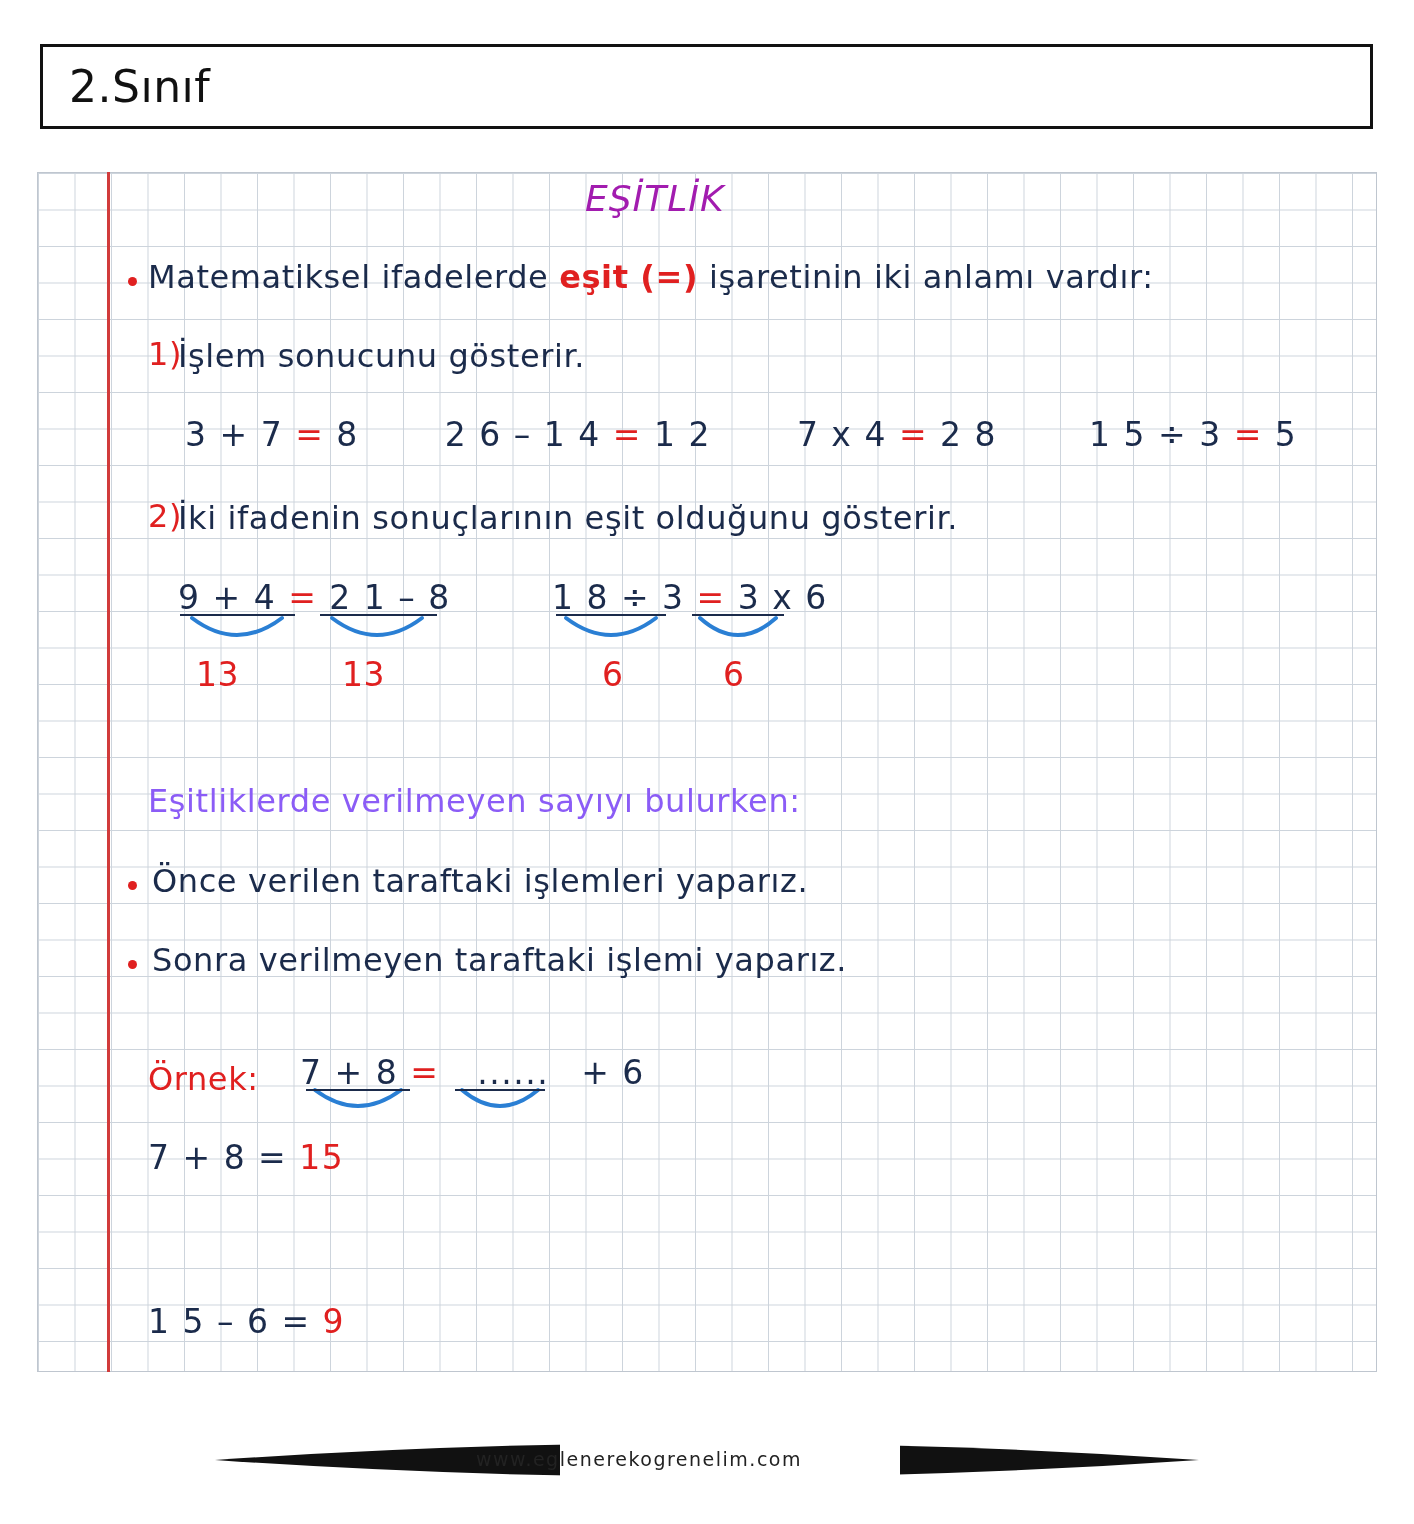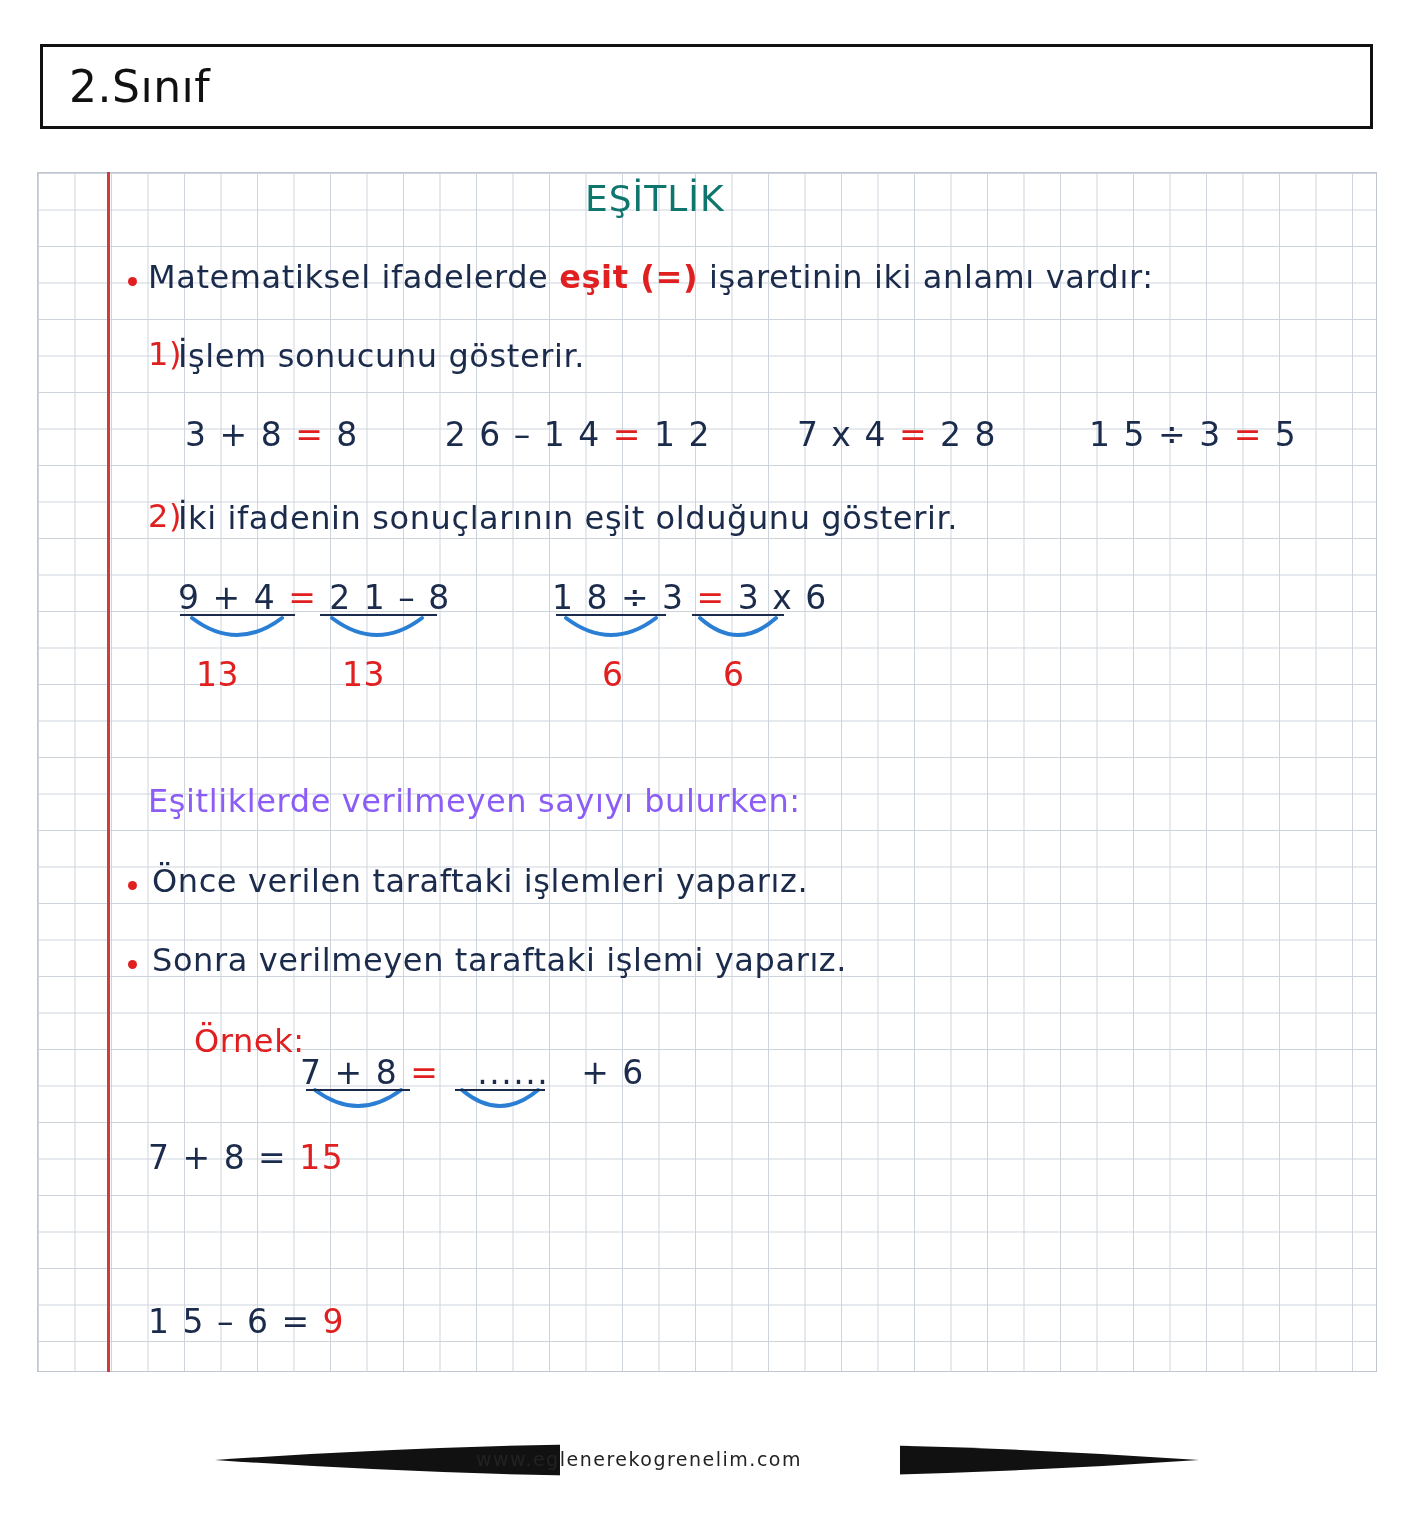--- a/index.html
+++ b/index.html
@@ -80,22 +80,23 @@
     color: #1b2b4b;
     white-space: nowrap;
     letter-spacing: 0.6px;
   }
   .red { color: #e02020; }
   .b { font-weight: bold; margin-top: 34px; }
 
   .title {
     left: 585px; top: 178px;
     font-size: 36px;
-    color: #0f766e;
+    color: #a21caf;
     letter-spacing: 1px;
+    font-style: italic;
   }
 
   .bullet {
     position: absolute;
     width: 9px; height: 9px;
     border-radius: 50%;
     background: #e02020;
   }
 
   .line1 { left: 148px; top: 258px; font-size: 32px; }
@@ -112,21 +113,21 @@
 
   .res13a { left: 196px; top: 655px; font-size: 33px; color: #e02020; }
   .res13b { left: 342px; top: 655px; font-size: 33px; color: #e02020; }
   .res6a  { left: 602px; top: 655px; font-size: 33px; color: #e02020; }
   .res6b  { left: 723px; top: 655px; font-size: 33px; color: #e02020; }
 
   .heading2 { left: 148px; top: 782px; font-size: 32px; color: #8b5cf6; }
   .line4 { left: 152px; top: 862px; font-size: 32px; }
   .line5 { left: 152px; top: 941px; font-size: 32px; }
 
-  .ornek { left: 148px; top: 1022px; font-size: 32px; color: #e02020; padding-left: 46px; }
+  .ornek { left: 148px; top: 1060px; font-size: 32px; color: #e02020; }
   .ornek-eq { left: 300px; top: 1053px; font-size: 33px; letter-spacing: 1.5px; }
 
   .calc1 { left: 148px; top: 1138px; font-size: 33px; letter-spacing: 1.5px; }
   .line6 { left: 148px; top: 1222px; font-size: 32px; }
   .calc2 { left: 148px; top: 1302px; font-size: 33px; letter-spacing: 1.5px; }
 
   
   .uline {
     position: absolute;
     height: 2px;
@@ -172,21 +173,21 @@
 
     <div class="bullet" style="left:128px; top:277px;"></div>
     <div class="hw line1">
       <span>Matematiksel ifadelerde </span><span class="red b">eşit (=)</span><span> işaretinin iki anlamı vardır:</span>
     </div>
 
     <div class="hw num1">1)</div>
     <div class="hw line2">İşlem sonucunu gösterir.</div>
 
     <div class="hw eq-row1">
-      <span>3 + 8</span>
+      <span>3 + 7</span>
       <span class="red">=</span>
       <span>8</span>
       <span style="display:inline-block;width:62px"></span>
       <span>2 6 – 1 4</span>
       <span class="red">=</span>
       <span>1 2</span>
       <span style="display:inline-block;width:62px"></span>
       <span>7 x 4</span>
       <span class="red">=</span>
       <span>2 8</span>

